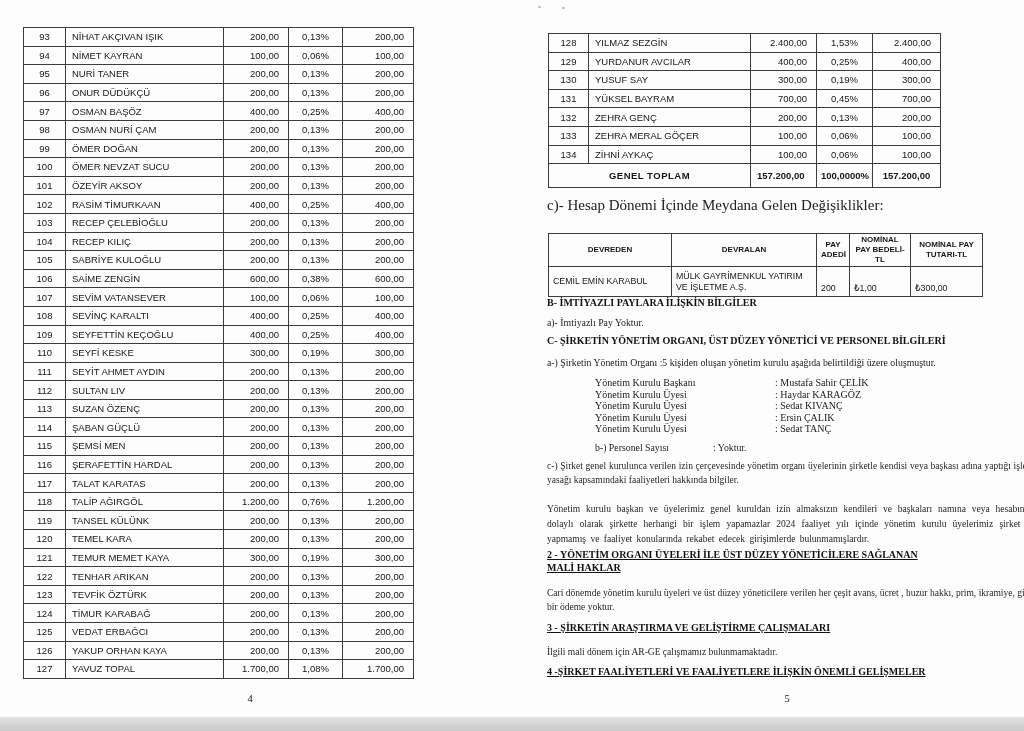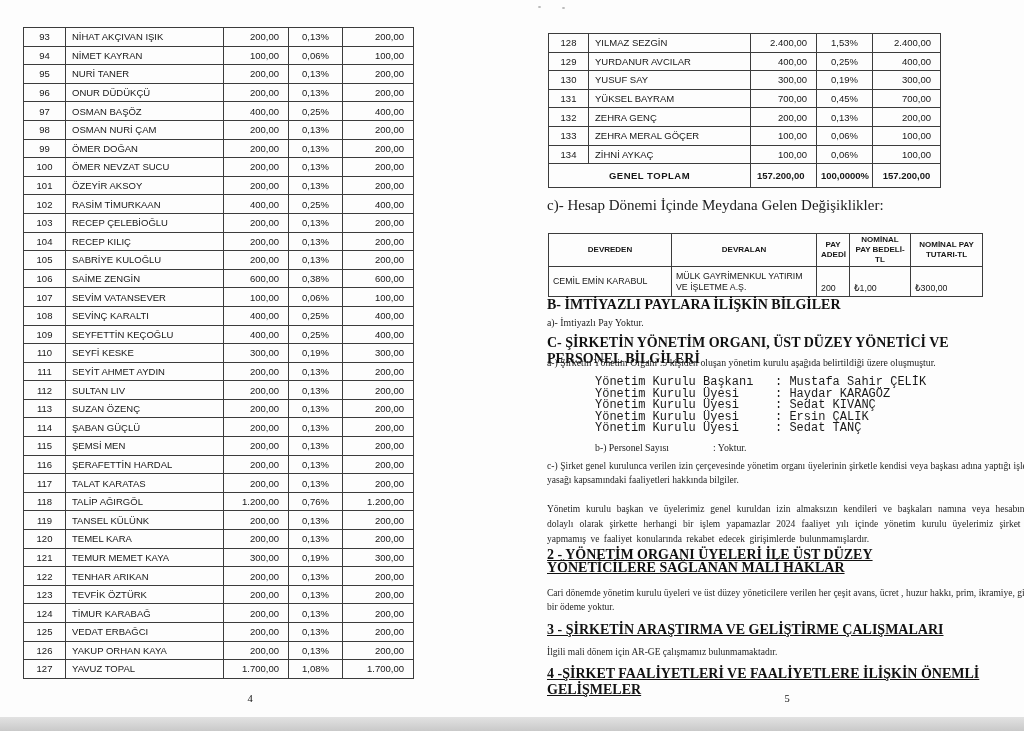--- a/index.html
+++ b/index.html
@@ -36,29 +36,29 @@
   .tr-table th,.tr-table td{border:1px solid #3c3c3c;padding:1px 4px;overflow:hidden;}
   .tr-table thead tr{height:24px;}
   .tr-table th{font-weight:bold;text-align:center;line-height:10px;font-size:8px;}
   .tr-table tbody tr{height:30px;}
   .tr-table td{font-size:8.8px;line-height:10.5px;text-align:left;vertical-align:middle;}
   .tr-table td.vb{vertical-align:bottom;padding-bottom:3px;}
   
   .serif{font-family:"Liberation Serif","DejaVu Serif",serif;}
   .line{position:absolute;left:547px;font-size:9.8px;color:#222;}
   .hd{position:absolute;left:547px;margin:0;font-family:"Liberation Serif","DejaVu Serif",serif;
-    font-size:14px;font-weight:bold;color:#111;}
+    font-size:10px;font-weight:bold;color:#111;}
   .hd.u{text-decoration:underline;}
   .note-c{position:absolute;left:547px;top:197px;font-size:15px;}
   .b-heading{top:297px;}
   .a-imtiyazli{top:317px;}
   .c-heading{top:335px;}
   .c-item-a{top:357px;}
-  .board{position:absolute;left:595px;top:377px;font-family:Liberation Mono, monospace;
-    font-size:12px;color:#1a1a1a;}
+  .board{position:absolute;left:595px;top:377px;font-family:Liberation Serif, serif;
+    font-size:10px;color:#1a1a1a;}
   .brow{height:11.6px;line-height:11.6px;white-space:nowrap;}
   .btitle{display:inline-block;width:180px;}
   .personel{top:442px;}
   .plabel{display:inline-block;width:118px;margin-left:48px;}
   .para{position:absolute;left:547px;width:540px;margin:0;font-size:9.5px;line-height:14.2px;
     text-align:justify;color:#1f1f1f;}
   .c-para{top:459px;}
   .board-para{top:502px;line-height:14.8px;word-spacing:2px;}
   .h2x{top:549px;width:400px;line-height:12.8px;}
   .p2{top:586px;line-height:14.2px;}

